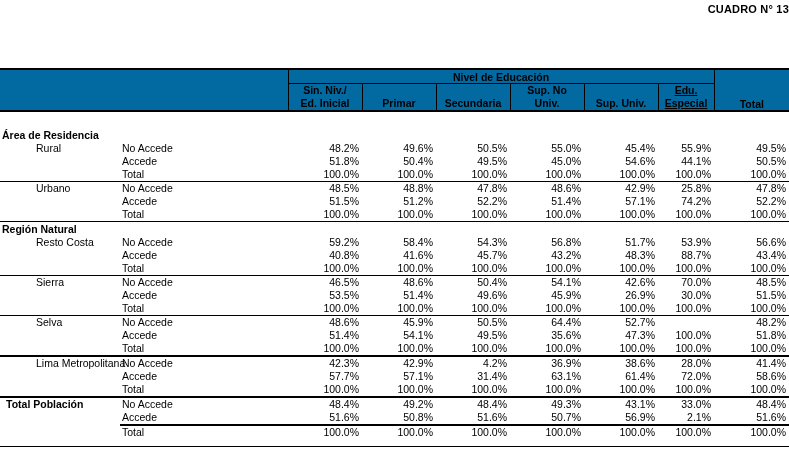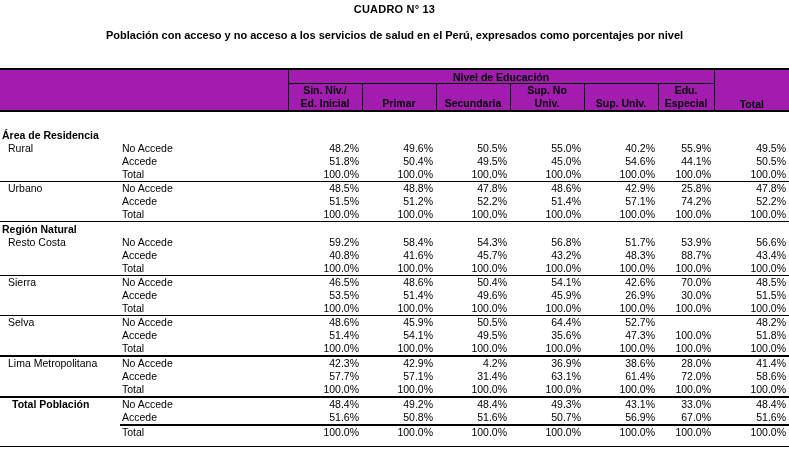--- a/index.html
+++ b/index.html
@@ -1,42 +1,41 @@
 <!DOCTYPE html>
 <html><head>
   <meta charset="utf-8">
   <style>
     html, body { margin: 0; padding: 0; background: #ffffff; }
     body { width: 789px; height: 450px; position: relative; overflow: hidden; font-family: "Liberation Sans", sans-serif; color: #000; }
-    .cuadro { position: absolute; top: 3px; left: 0; width: 789px; text-align: center; font-weight: bold; font-size: 11px; letter-spacing: 0.2px; }
+    .cuadro { position: absolute; top: 3px; left: 0; width: 789px; text-align: right; font-weight: bold; font-size: 11px; letter-spacing: 0.2px; }
     .title { position: absolute; top: 29px; left: 0; width: 789px; text-align: center; font-weight: bold; font-size: 11px; line-height: 13px; }
     table { position: absolute; top: 68px; left: 0; border-collapse: collapse; width: 789px; table-layout: fixed; font-size: 10.5px; }
-    th { background: #a21caf; font-weight: bold; font-size: 10.5px; padding: 0 2px; }
+    th { background: #0369a1; font-weight: bold; font-size: 10.5px; padding: 0 2px; }
     .hdr-blank { border-top: 2px solid #000; border-bottom: 2px solid #000; border-right: 1px solid #000; }
     .hdr-group { border-top: 2px solid #000; border-bottom: 1px solid #000; height: 13px; text-align: center; }
     .hdr-total { border-top: 2px solid #000; border-bottom: 2px solid #000; border-left: 1px solid #000; vertical-align: bottom; text-align: center; }
     .hdr-col { border-bottom: 2px solid #000; border-right: 1px solid #000; vertical-align: bottom; line-height: 13px; height: 26px; }
-    .hdr-col.last { border-right: none; }
+    .hdr-col.last { border-right: none; text-decoration: underline; }
     td { padding: 0 2px; height: 13px; line-height: 13px; white-space: nowrap; }
     .spacer td { height: 16px; }
     .section td { font-weight: bold; height: 14px; }
-    .grp { padding-left: 8px; vertical-align: top; }
-    .grp.bold { padding-left: 12px; font-weight: bold; }
+    .grp { padding-left: 36px; vertical-align: top; }
+    .grp.bold { padding-left: 6px; font-weight: bold; }
     .num { text-align: right; padding-right: 3px; }
     .end td { border-bottom: 1px solid #000; }
     .endthick td { border-bottom: 2px solid #000; }
     .thickabove td.ln { border-bottom: 2px solid #000; }
     .bottom-rule { position: absolute; left: 0; width: 789px; top: 446px; border-top: 1px solid #000; }
   </style>
 </head>
 <body>
 
 <div class="cuadro">CUADRO N° 13</div>
 <div class="title">
-  <div>Población con acceso y no acceso a los servicios de salud en el Perú, expresados como porcentajes por nivel</div>
 </div>
 
 <table>
   <colgroup>
     <col style="width:120px">
       <col style="width:168px">
     <col style="width:74px">
       <col style="width:74px">
       <col style="width:74px">
       <col style="width:74px">
@@ -84,21 +83,21 @@
       <tr class="section">
         <td colspan="9">Área de Residencia</td>
       </tr>
       <tr>
         <td class="grp">Rural</td>
         <td class="ln">No Accede</td>
         <td class="num ln">48.2%</td>
         <td class="num ln">49.6%</td>
         <td class="num ln">50.5%</td>
         <td class="num ln">55.0%</td>
-        <td class="num ln">40.2%</td>
+        <td class="num ln">45.4%</td>
         <td class="num ln">55.9%</td>
         <td class="num ln">49.5%</td>
       </tr>
       <tr>
         <td class="grp"></td>
         <td class="ln">Accede</td>
         <td class="num ln">51.8%</td>
         <td class="num ln">50.4%</td>
         <td class="num ln">49.5%</td>
         <td class="num ln">45.0%</td>
@@ -297,21 +296,21 @@
         <td class="num ln">48.4%</td>
       </tr>
       <tr class="thickabove">
         <td class="grp bold"></td>
         <td class="ln">Accede</td>
         <td class="num ln">51.6%</td>
         <td class="num ln">50.8%</td>
         <td class="num ln">51.6%</td>
         <td class="num ln">50.7%</td>
         <td class="num ln">56.9%</td>
-        <td class="num ln">67.0%</td>
+        <td class="num ln">2.1%</td>
         <td class="num ln">51.6%</td>
       </tr>
       <tr class="">
         <td class="grp bold"></td>
         <td>Total</td>
         <td class="num ln">100.0%</td>
         <td class="num ln">100.0%</td>
         <td class="num ln">100.0%</td>
         <td class="num ln">100.0%</td>
         <td class="num ln">100.0%</td>

